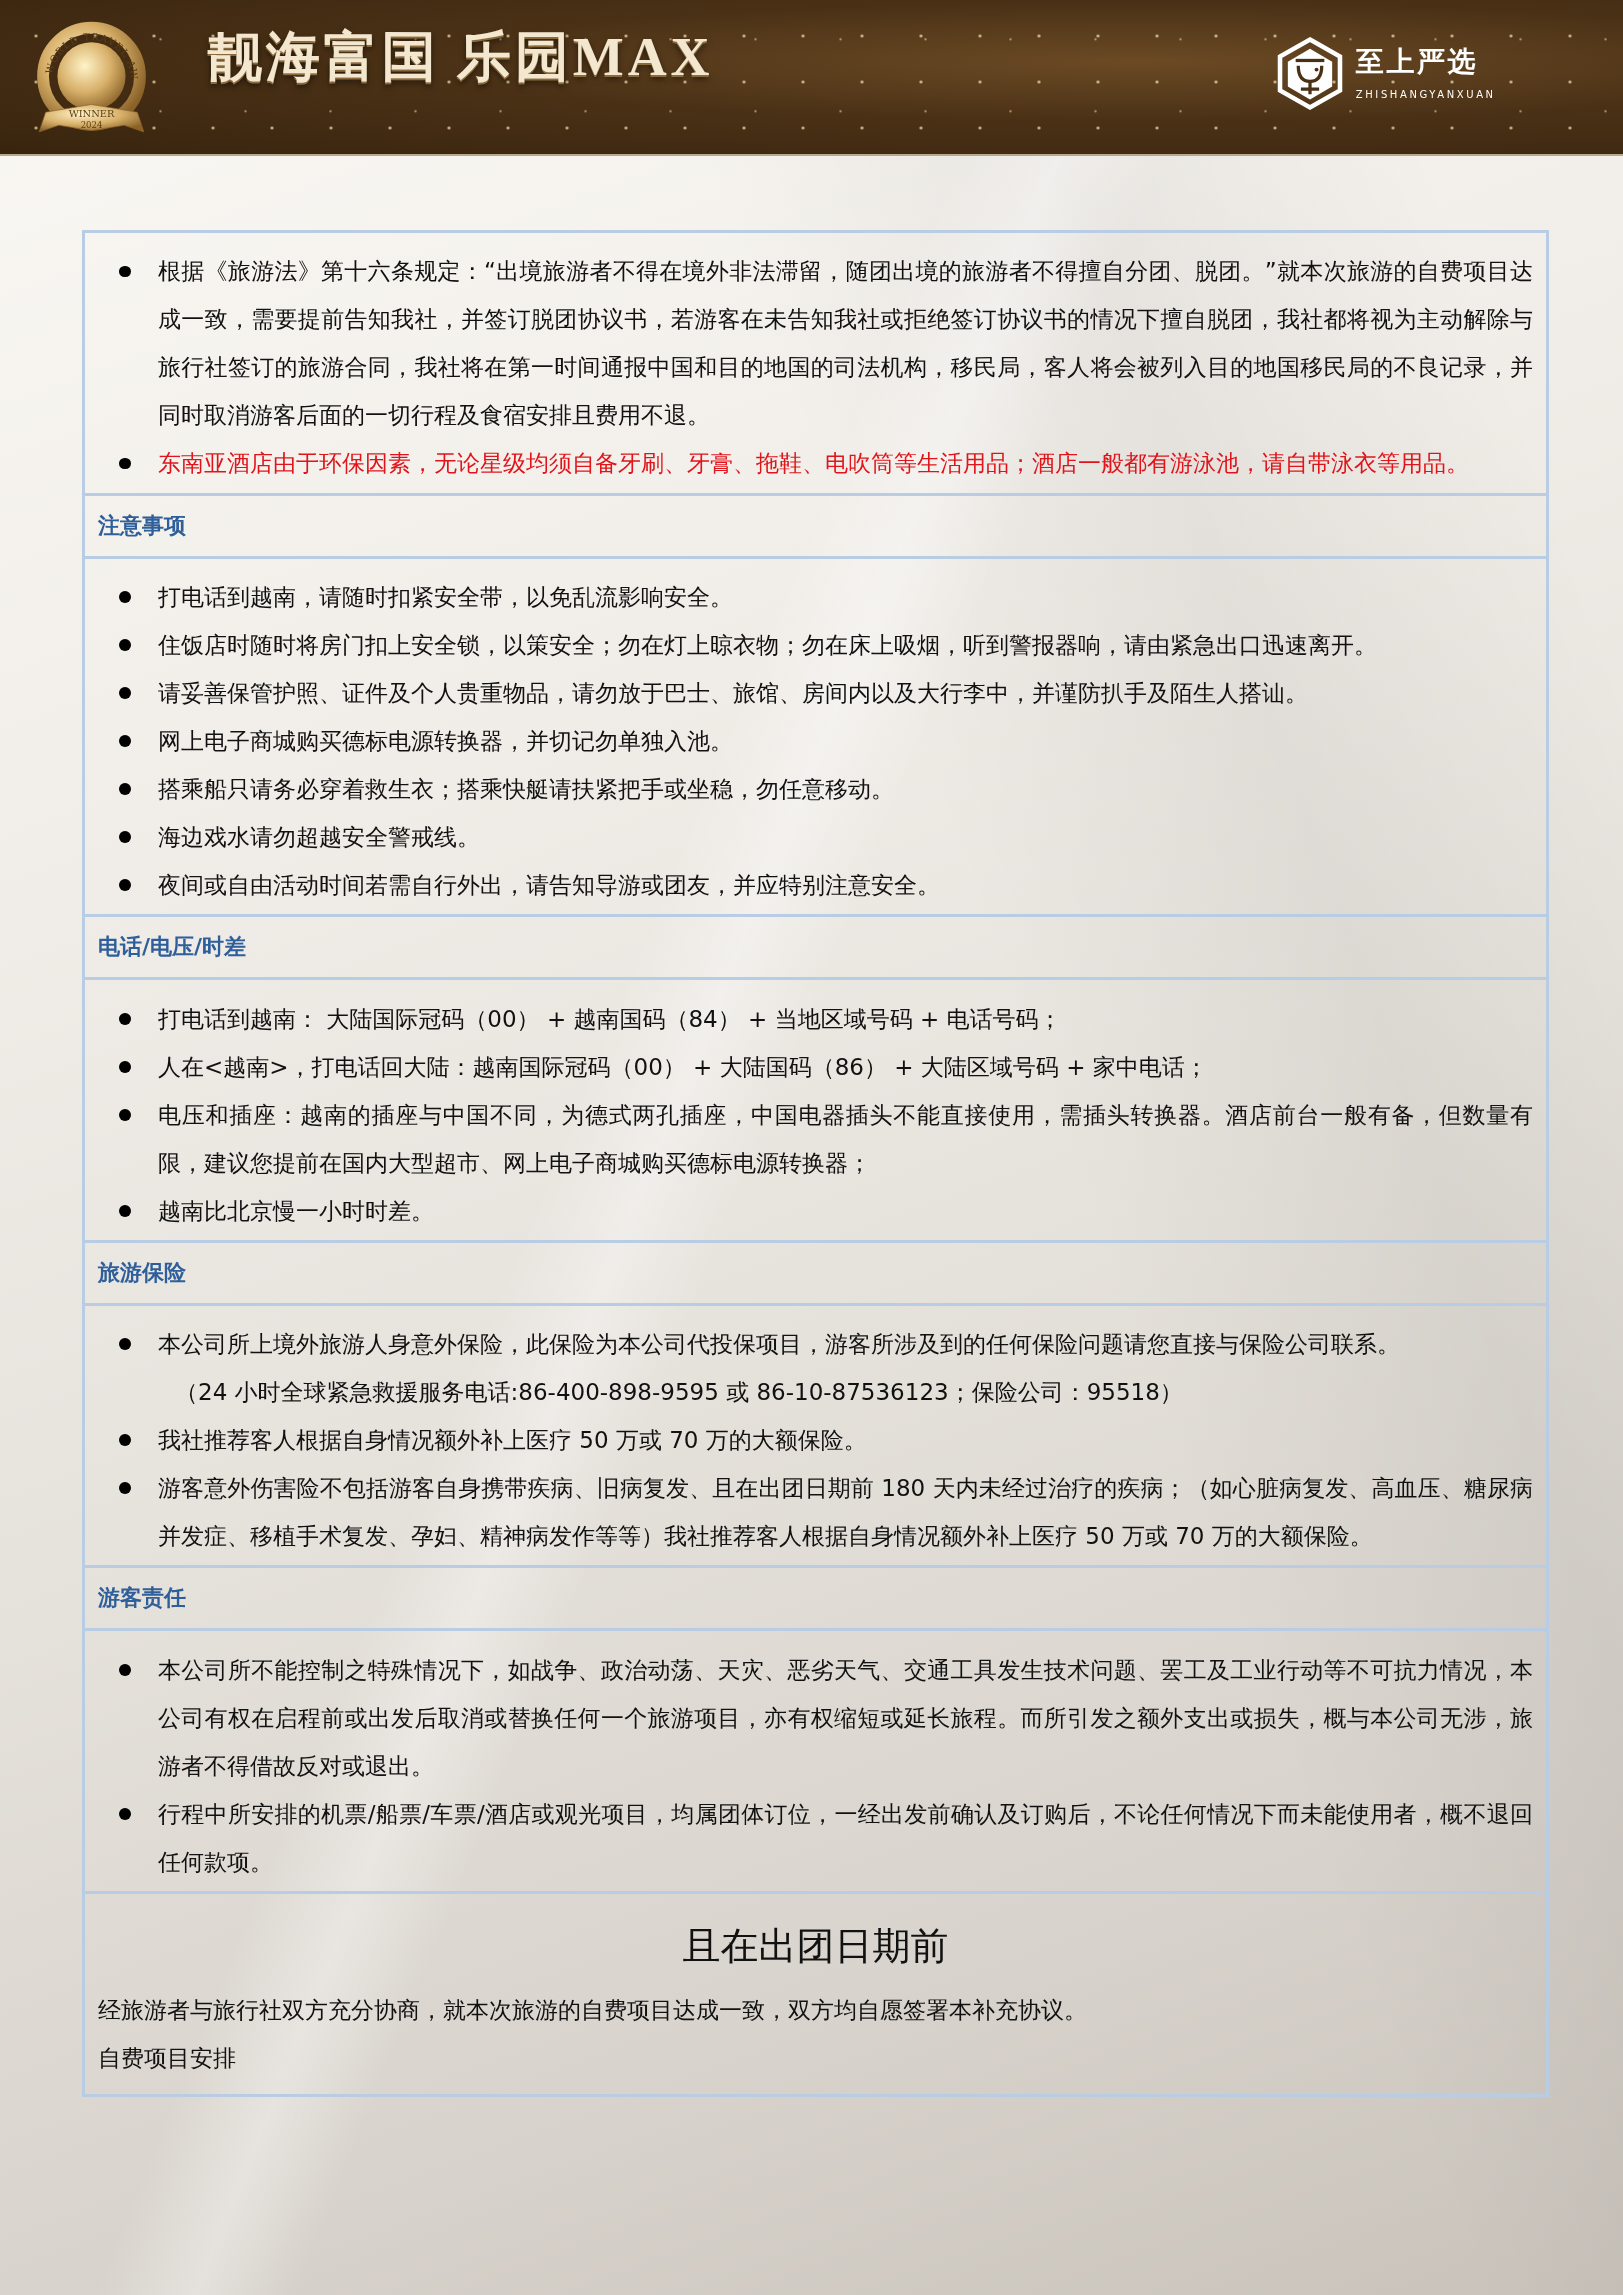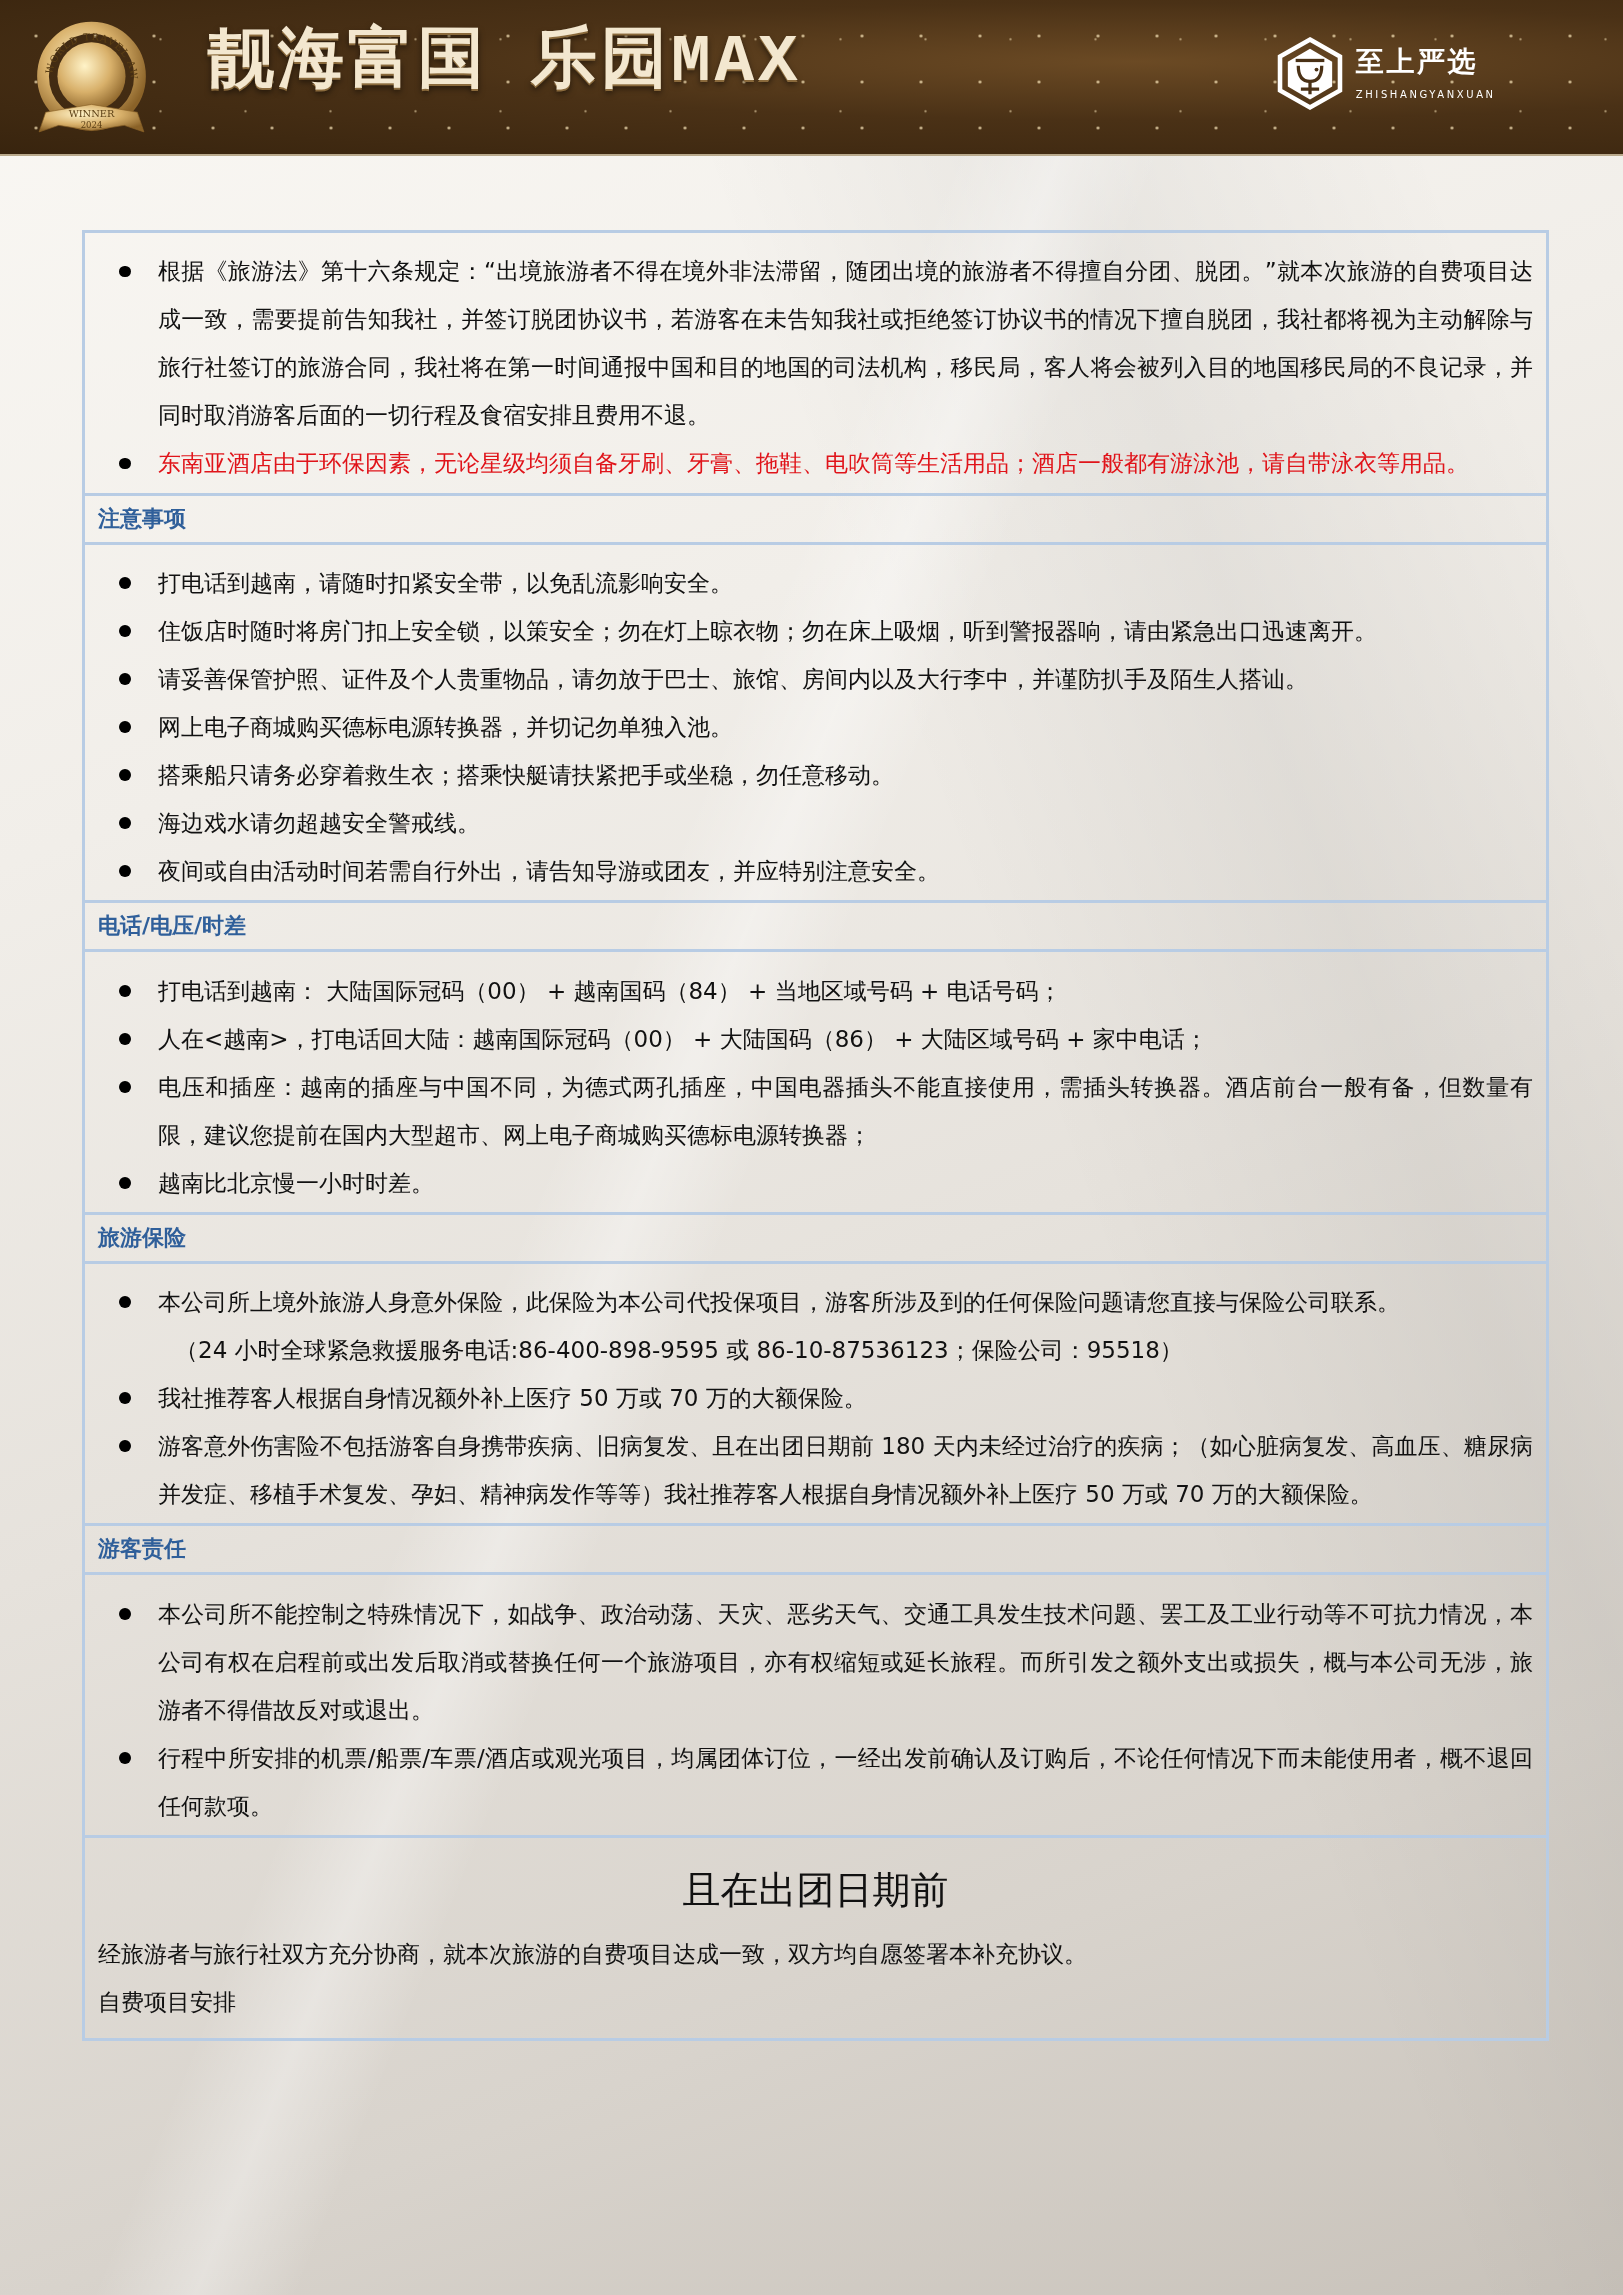--- a/index.html
+++ b/index.html
@@ -28,24 +28,24 @@
       radial-gradient(circle, rgba(255,235,190,0.7) 1px, transparent 2px),
       radial-gradient(circle, rgba(255,235,190,0.5) 0.7px, transparent 1.6px);
     background-size: 59px 46px, 85px 72px;
     background-position: 6.5px 13px, 33px 3.3px;
   }
   .award {
     position: absolute; left: 26px; top: 14.4px; width: 131px; height: 131px;
   }
   .banner-title {
     position: absolute; left: 208px; top: 30px;
-    font-size: 66px; font-weight: bold; letter-spacing: 3.9px;
+    font-size: 54px; font-weight: bold; letter-spacing: 3.9px;
     color: #f3e7cf;
     text-shadow: 0 2px 0 #8a6a3c, 0 3.9px 6.5px rgba(0,0,0,0.55);
-    font-family: Liberation Mono, monospace;
+    font-family: Liberation Serif, serif;
     line-height: 1;
     white-space: nowrap;
   }
   .brand {
     position: absolute; left: 1276px; top: 34px; height: 79px;
     display: flex; align-items: center; gap: 11.8px;
   }
   .brand-logo { width: 68px; height: 73px; }
   .brand-text { display: flex; flex-direction: column; color: #fff; }
   .brand-cn { font-size: 28px; font-weight: bold; letter-spacing: 2.6px; line-height: 1.05; }
@@ -53,21 +53,21 @@
 
   
   .frame {
     position: absolute; left: 82px; top: 230px; width: 1467px;
     border: 3.3px solid #b8cce4;
     box-sizing: border-box;
   }
   .block { border-bottom: 3.3px solid #b8cce4; box-sizing: border-box; }
   .block:last-child { border-bottom: none; }
   .section-head {
-    height: 46px; display: flex; align-items: center;
+    height: 60px; display: flex; align-items: center;
     padding-left: 13px; font-size: 22px; font-weight: bold; color: #2f5f9a;
   }
   .list { padding: 14.4px 13px 5.2px 13px; }
   .item {
     display: flex; font-size: 23px; line-height: 48px;
   }
   .bullet { width: 60px; flex: none; position: relative; }
   .bullet::before {
     content: ""; position: absolute; left: 21px; top: 18.3px;
     width: 11.8px; height: 11.8px; border-radius: 50%; background: #000;

